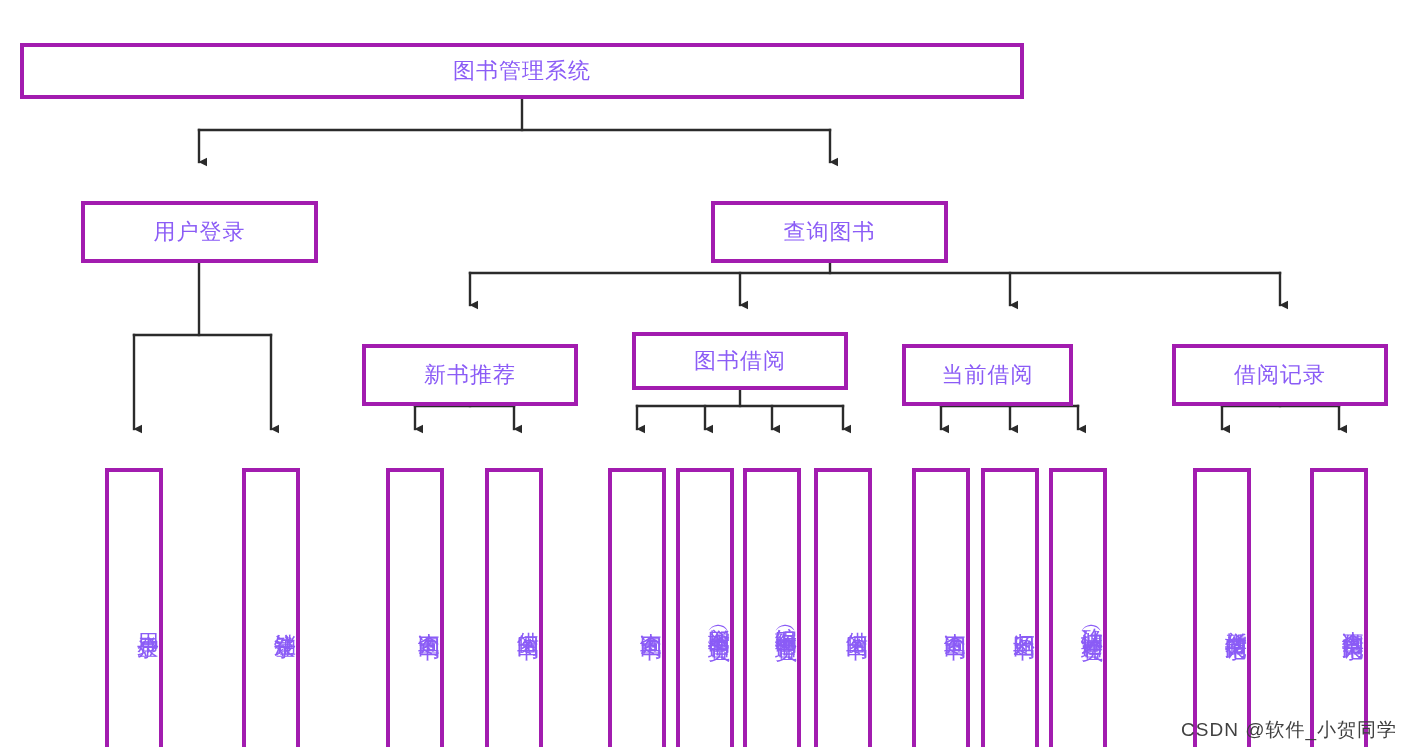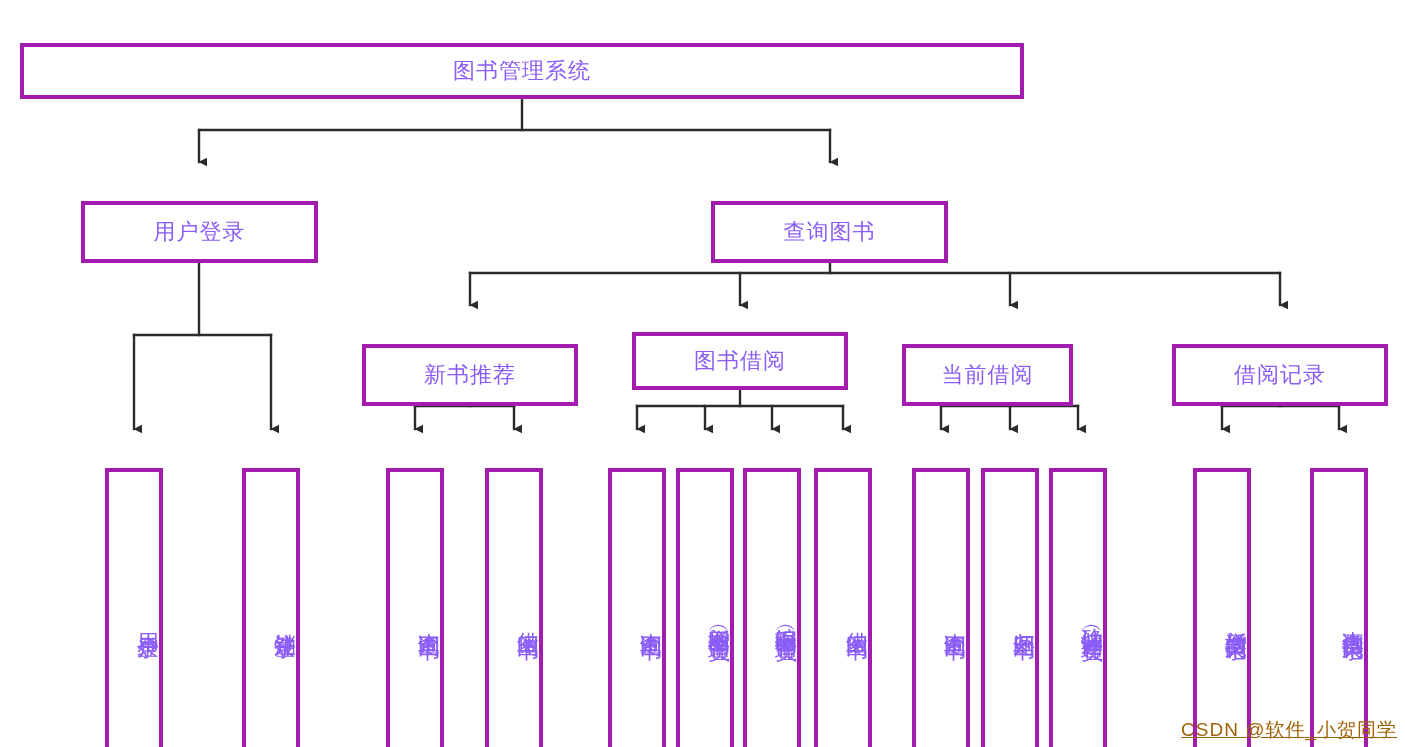--- a/index.html
+++ b/index.html
@@ -51,25 +51,24 @@
     padding-top: 6px;
     align-items: flex-start;
     justify-content: center;
     white-space: nowrap;
   }
   .watermark {
     position: absolute;
     right: 8px;
     bottom: 4px;
     font-size: 19px;
-    color: #a16207;
+    color: #404040;
     letter-spacing: 1px;
     white-space: nowrap;
     pointer-events: none;
-    text-decoration: underline;
   }
 </style>
 </head>
 <body>
 
 <div id="diagram-root">
 
   <svg id="tree-svg" viewBox="0 0 1405 747">
     <defs>
       <marker id="arrowhead" markerWidth="10" markerHeight="10" refX="4.6" refY="8.4" orient="auto" markerUnits="userSpaceOnUse">

